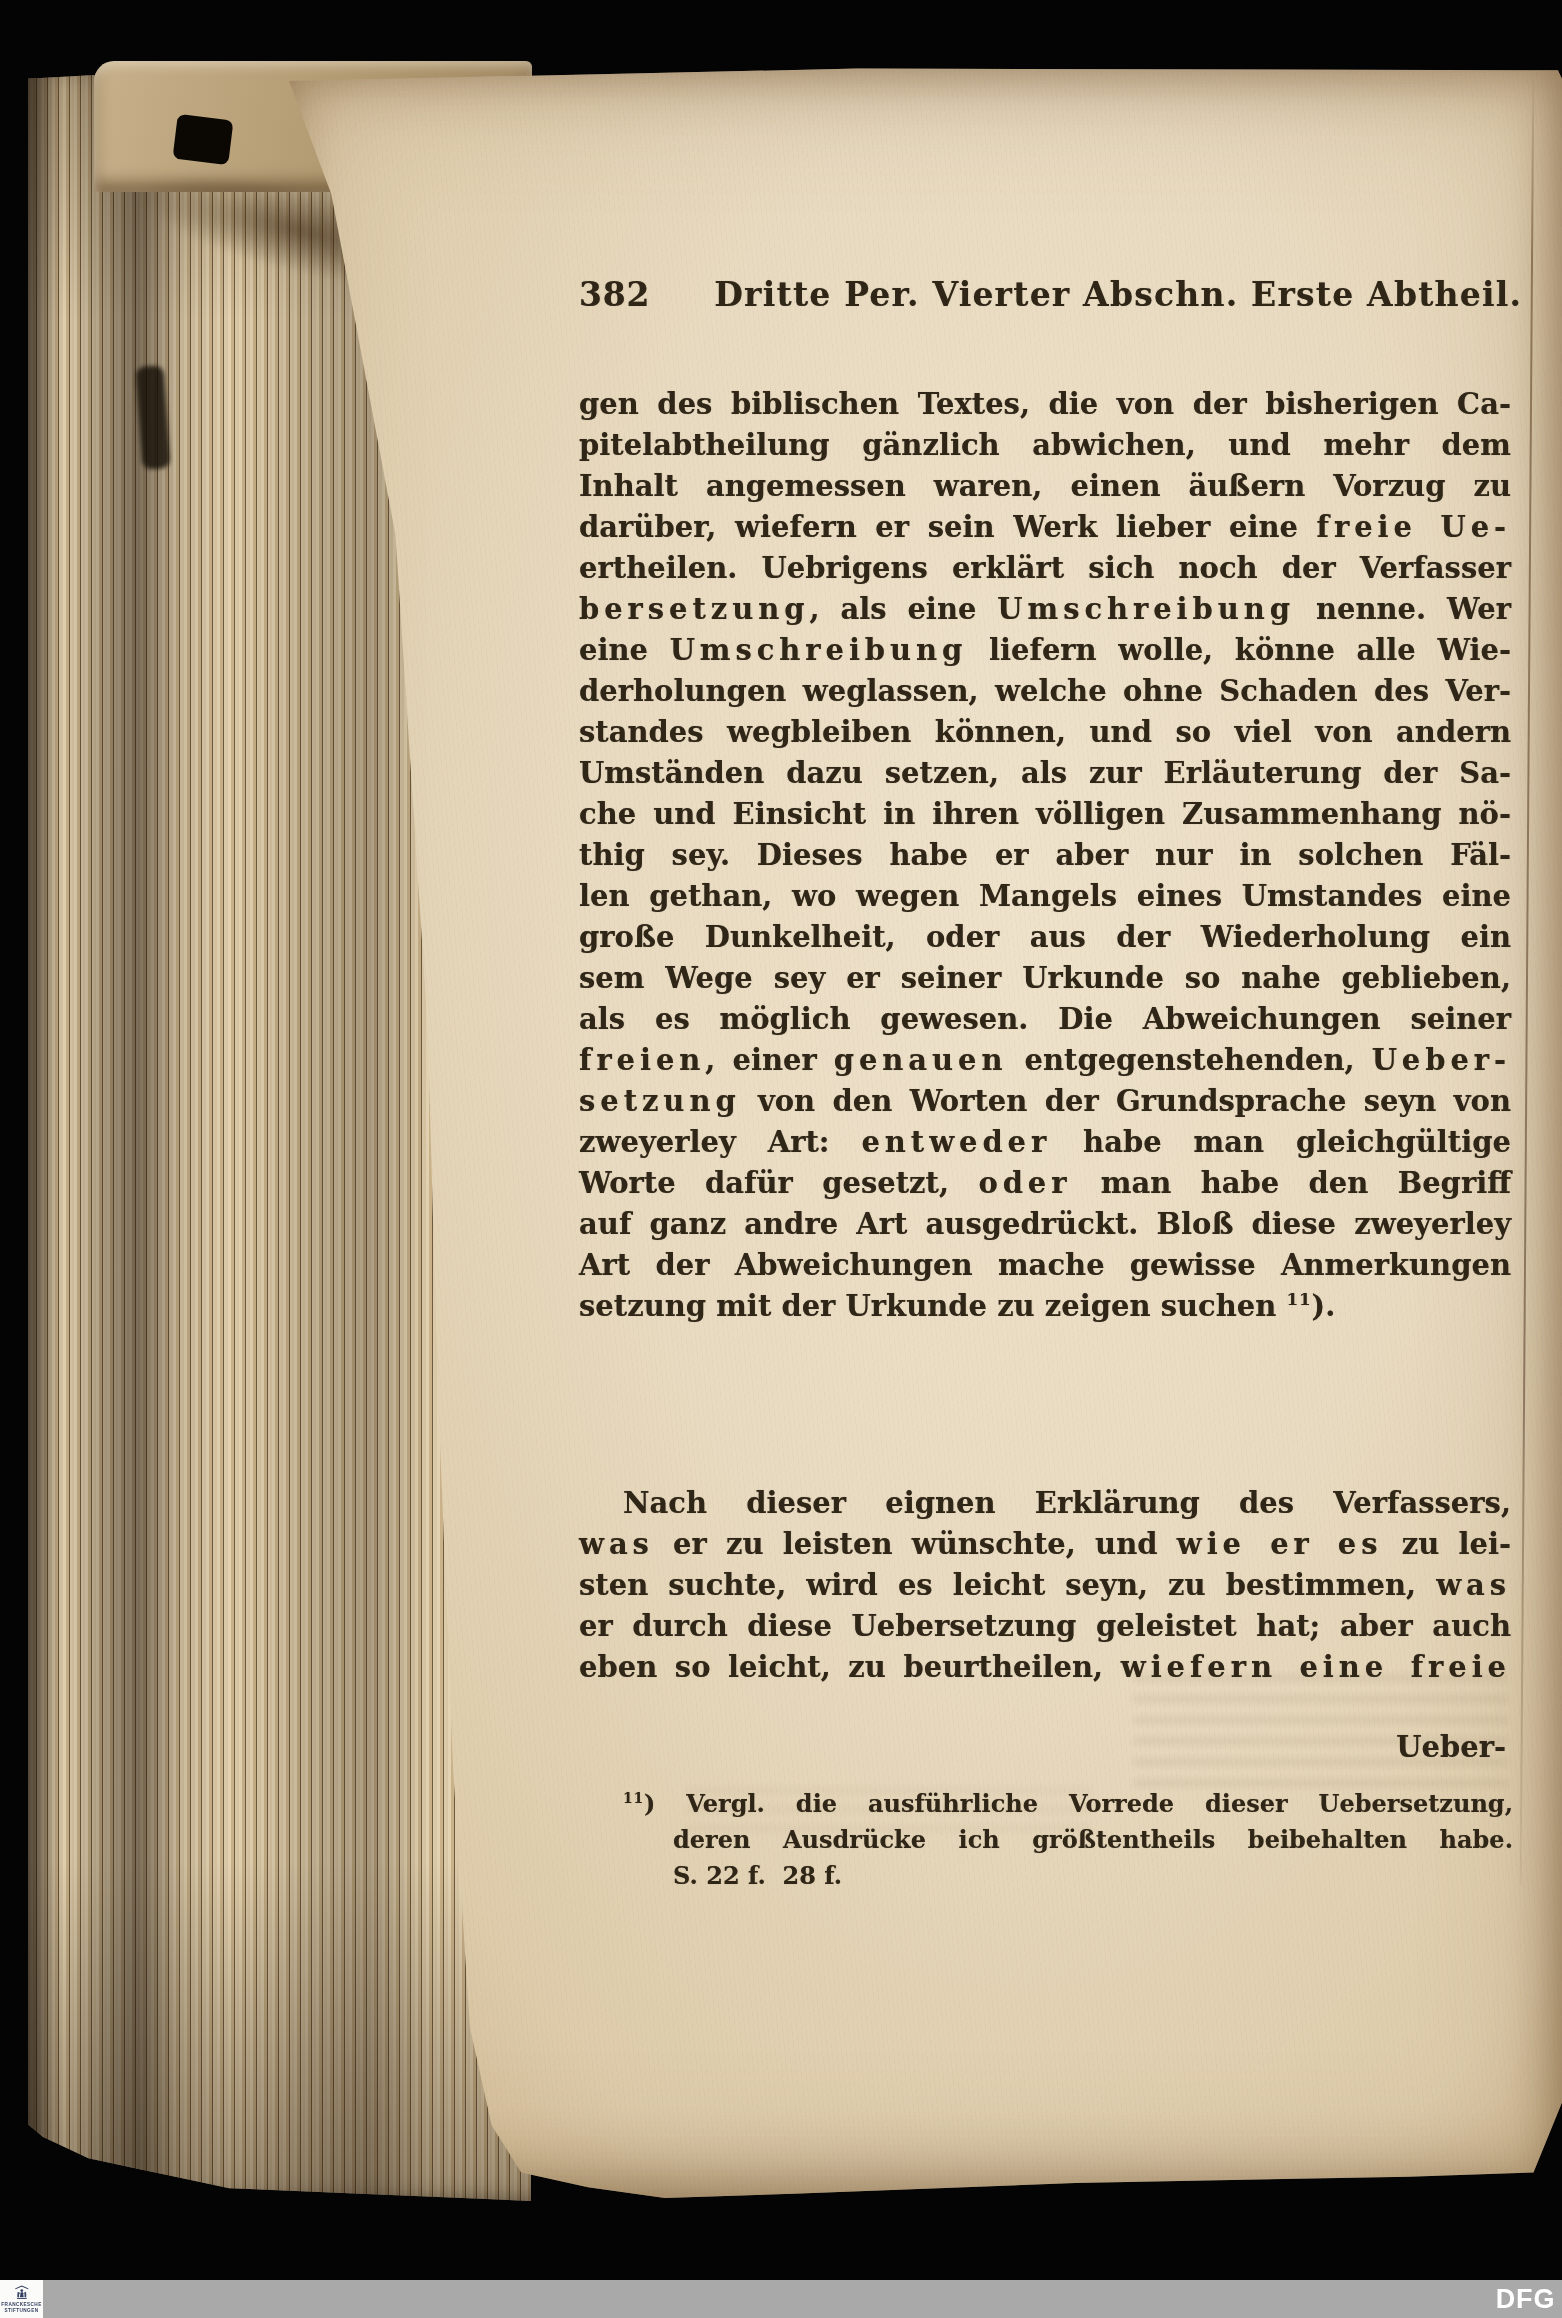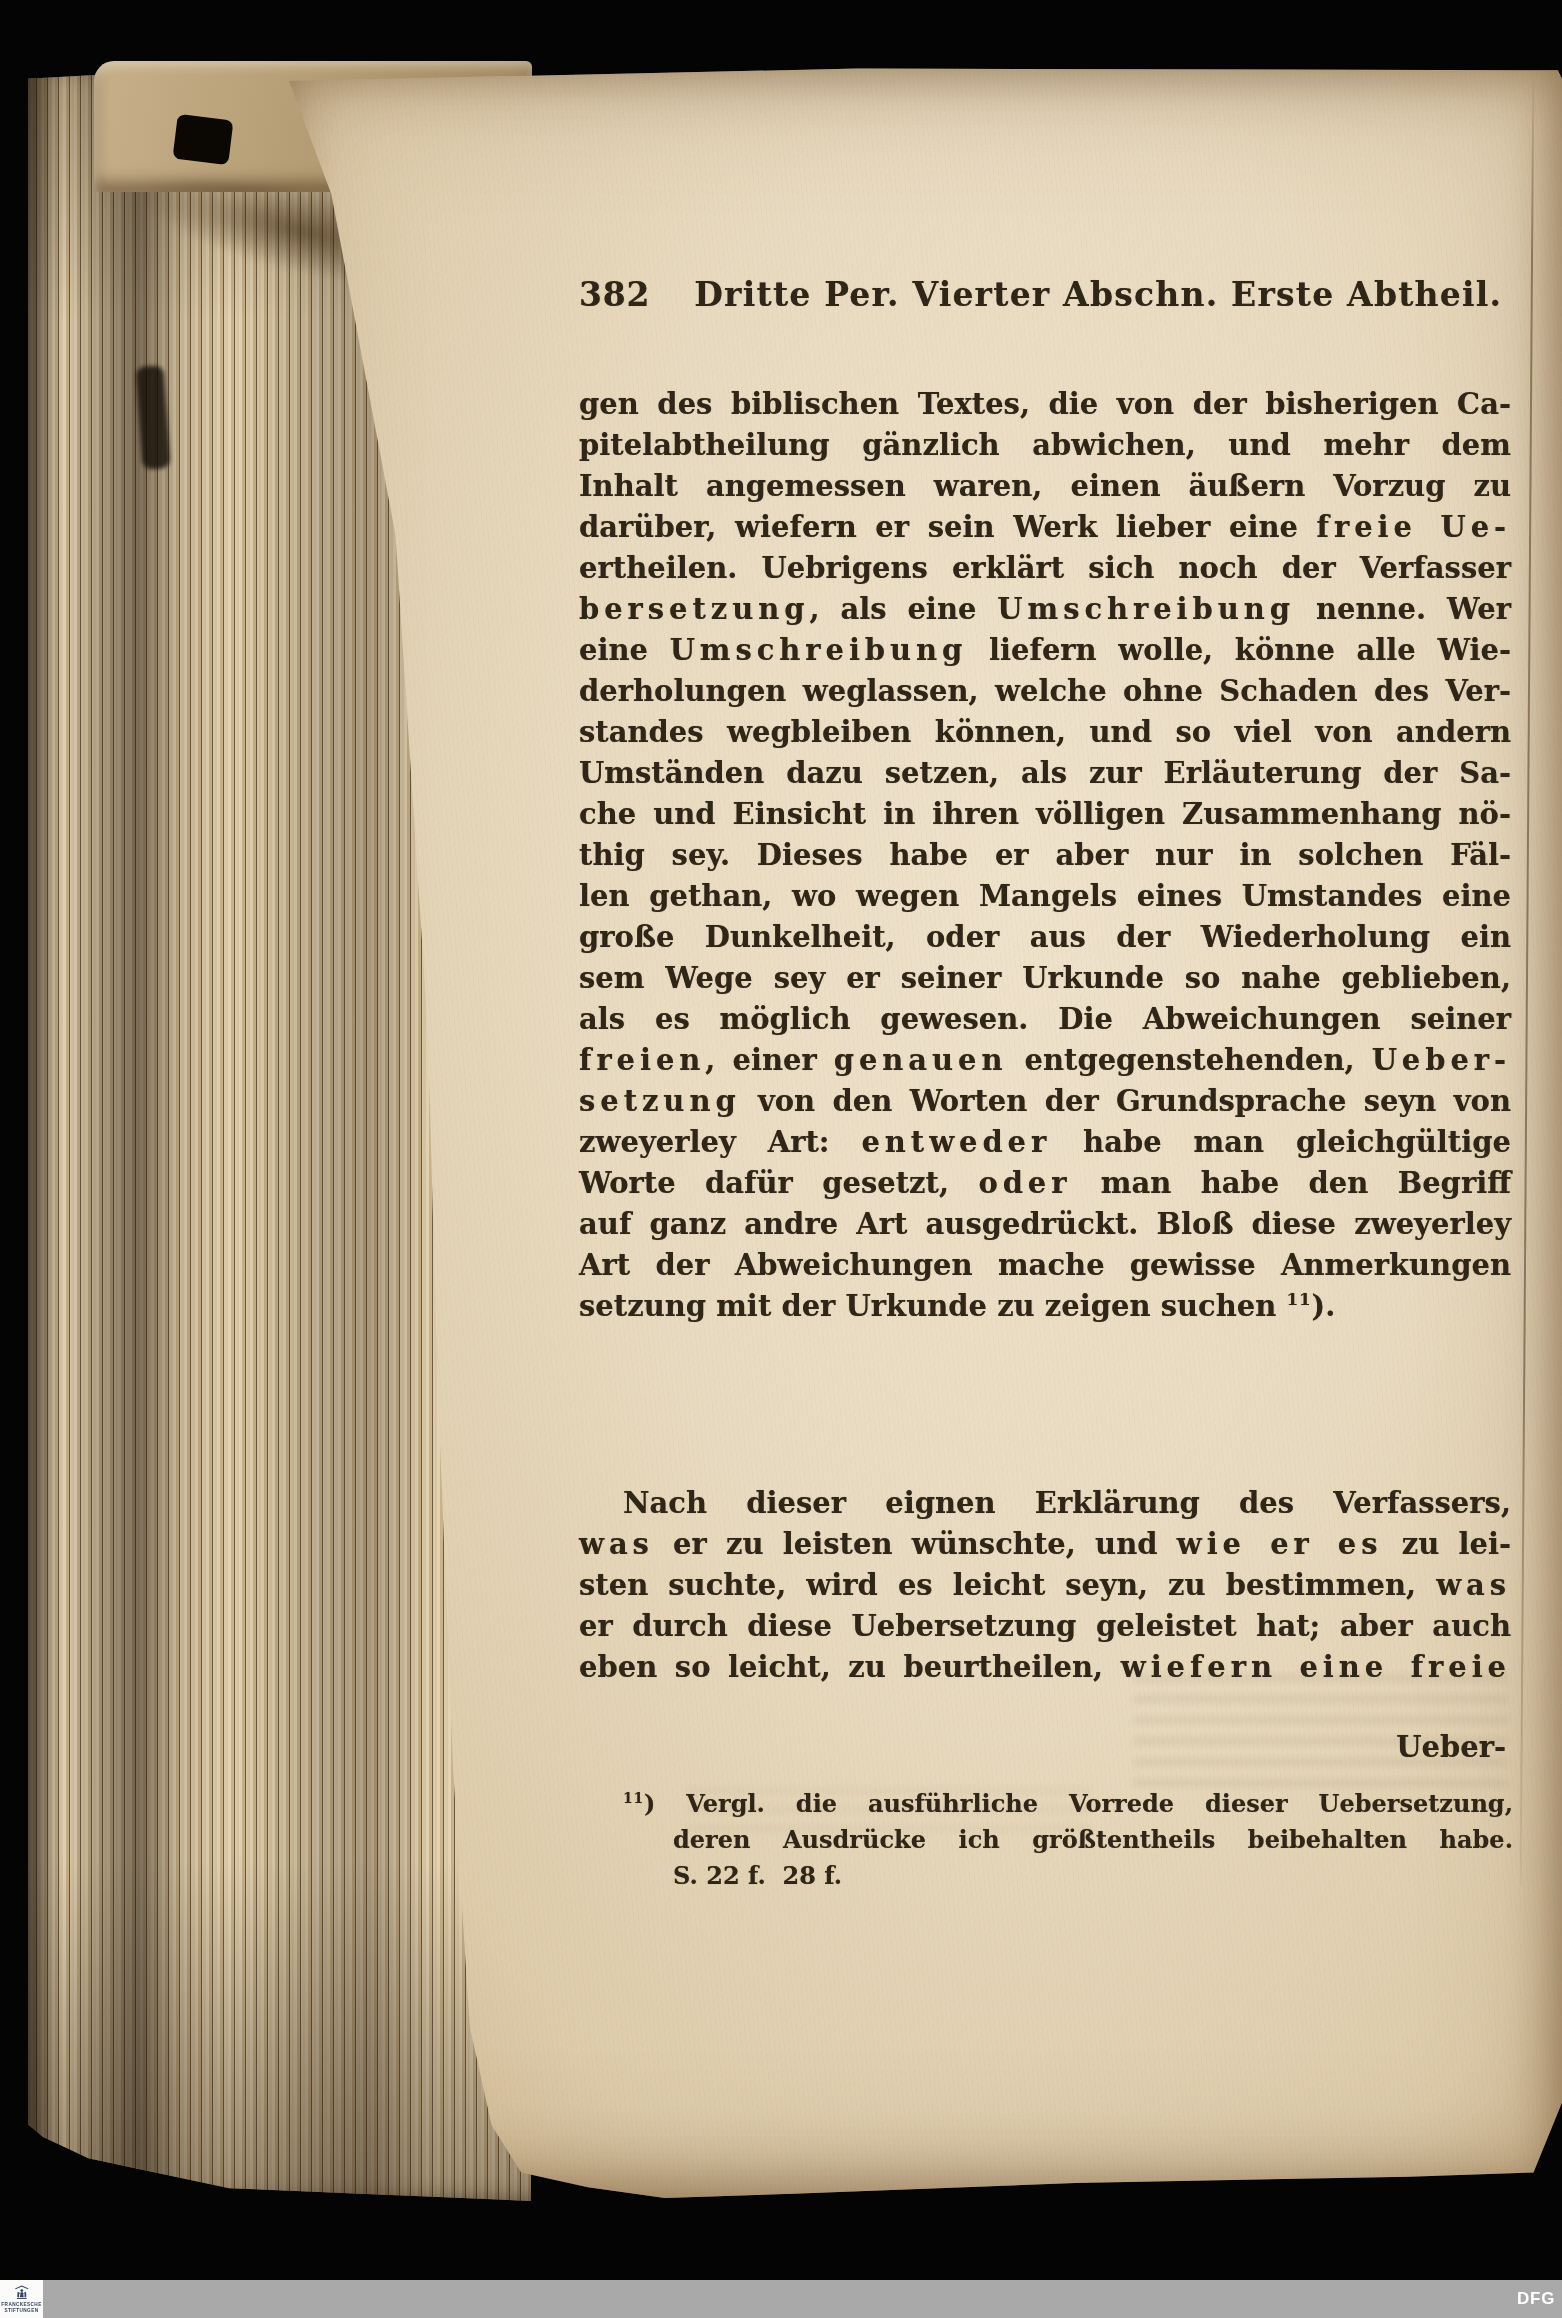--- a/index.html
+++ b/index.html
@@ -90,21 +90,21 @@
   .textblock {
     position:absolute; left:299px; top:209px; width:932px;
     color:#2f2617; font-weight:700;
     text-shadow: 0 0 0.8px rgba(47,38,23,.45);
   }
   .header-line {
     position:absolute; left:0; top:0; width:932px;
     display:flex; align-items:flex-end;
     font-size:33px; letter-spacing:0.8px; white-space:nowrap;
   }
-  .running { margin-left:44px; letter-spacing:1.2px; }
+  .running { margin-left:64px; letter-spacing:1.2px; }
 
   .para { position:absolute; left:0; width:932px; font-size:29px; line-height:41px; }
   .para1 { top:109px; }
   .para2 { top:1208px; }
 
   .tline { text-align:justify; text-align-last:justify; }
   .tline.last { text-align-last:left; white-space:pre-wrap; }
   .tline.indent { text-indent:44px; }
   .tline.hang { text-indent:-50px; }
   .sp { letter-spacing:.17em; }
@@ -125,21 +125,21 @@
     position:absolute; left:0; top:0; width:43px; height:38px; background:#fbfbfa;
     display:flex; flex-direction:column; align-items:center; justify-content:center; gap:0.8px;
   }
   .lib-text {
     font-family:"Liberation Sans", sans-serif; font-size:4.7px; line-height:5.1px;
     color:#33415f; letter-spacing:0.4px; font-weight:700; text-align:center; white-space:nowrap;
   }
   .dfg {
     position:absolute; right:7.8px; top:50%; transform:translateY(-50%);
     color:#ffffff; font-family:"Liberation Sans", sans-serif; font-weight:700;
-    font-size:17px; letter-spacing:0.8px;
+    font-size:27px; letter-spacing:0.8px;
   }
 </style>
 </head>
 <body>
 
 <div class="stage">
 
   <div class="stack">
     <div class="stack-shade"></div>
   </div>

